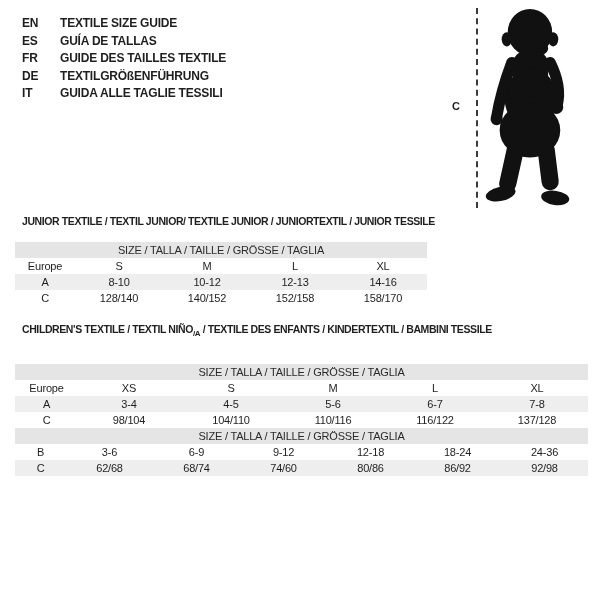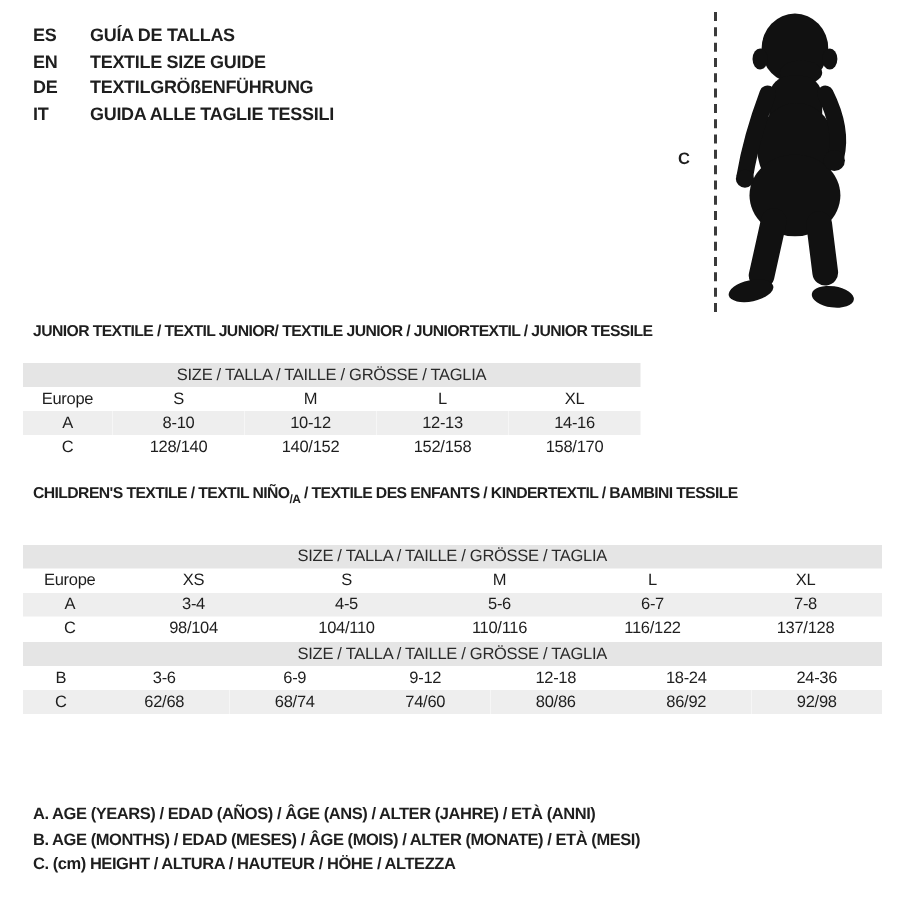--- a/index.html
+++ b/index.html
@@ -37,26 +37,30 @@
   .notes{position:absolute;left:22px;top:535px;}
   .note{font-size:11px;font-weight:700;line-height:16.5px;letter-spacing:-0.3px;white-space:nowrap;}
 </style>
 </head>
 <body>
 
 <div class="page">
 
   <div class="langs">
     <div class="lang-row">
+      <span class="lang-code">EN</span>
+      <span class="lang-label">TEXTILE SIZE GUIDE</span>
+    </div>
+    <div class="lang-row">
       <span class="lang-code">ES</span>
       <span class="lang-label">GUÍA DE TALLAS</span>
     </div>
     <div class="lang-row">
-      <span class="lang-code">EN</span>
-      <span class="lang-label">TEXTILE SIZE GUIDE</span>
+      <span class="lang-code">FR</span>
+      <span class="lang-label">GUIDE DES TAILLES TEXTILE</span>
     </div>
     <div class="lang-row">
       <span class="lang-code">DE</span>
       <span class="lang-label">TEXTILGRÖßENFÜHRUNG</span>
     </div>
     <div class="lang-row">
       <span class="lang-code">IT</span>
       <span class="lang-label">GUIDA ALLE TAGLIE TESSILI</span>
     </div>
   </div>
@@ -197,19 +201,14 @@
         <td>68/74</td>
         <td>74/60</td>
         <td>80/86</td>
         <td>86/92</td>
         <td>92/98</td>
       </tr>
     </tbody>
       </table>
   </div>
 
-  <div class="notes">
-    <div class="note">A. AGE (YEARS) / EDAD (AÑOS) / ÂGE (ANS) / ALTER (JAHRE) / ETÀ (ANNI)</div>
-    <div class="note">B. AGE (MONTHS) / EDAD (MESES) / ÂGE (MOIS) / ALTER (MONATE) / ETÀ (MESI)</div>
-    <div class="note">C. (cm) HEIGHT / ALTURA / HAUTEUR / HÖHE / ALTEZZA</div>
-  </div>
 
 </div>
 
 </body></html>

